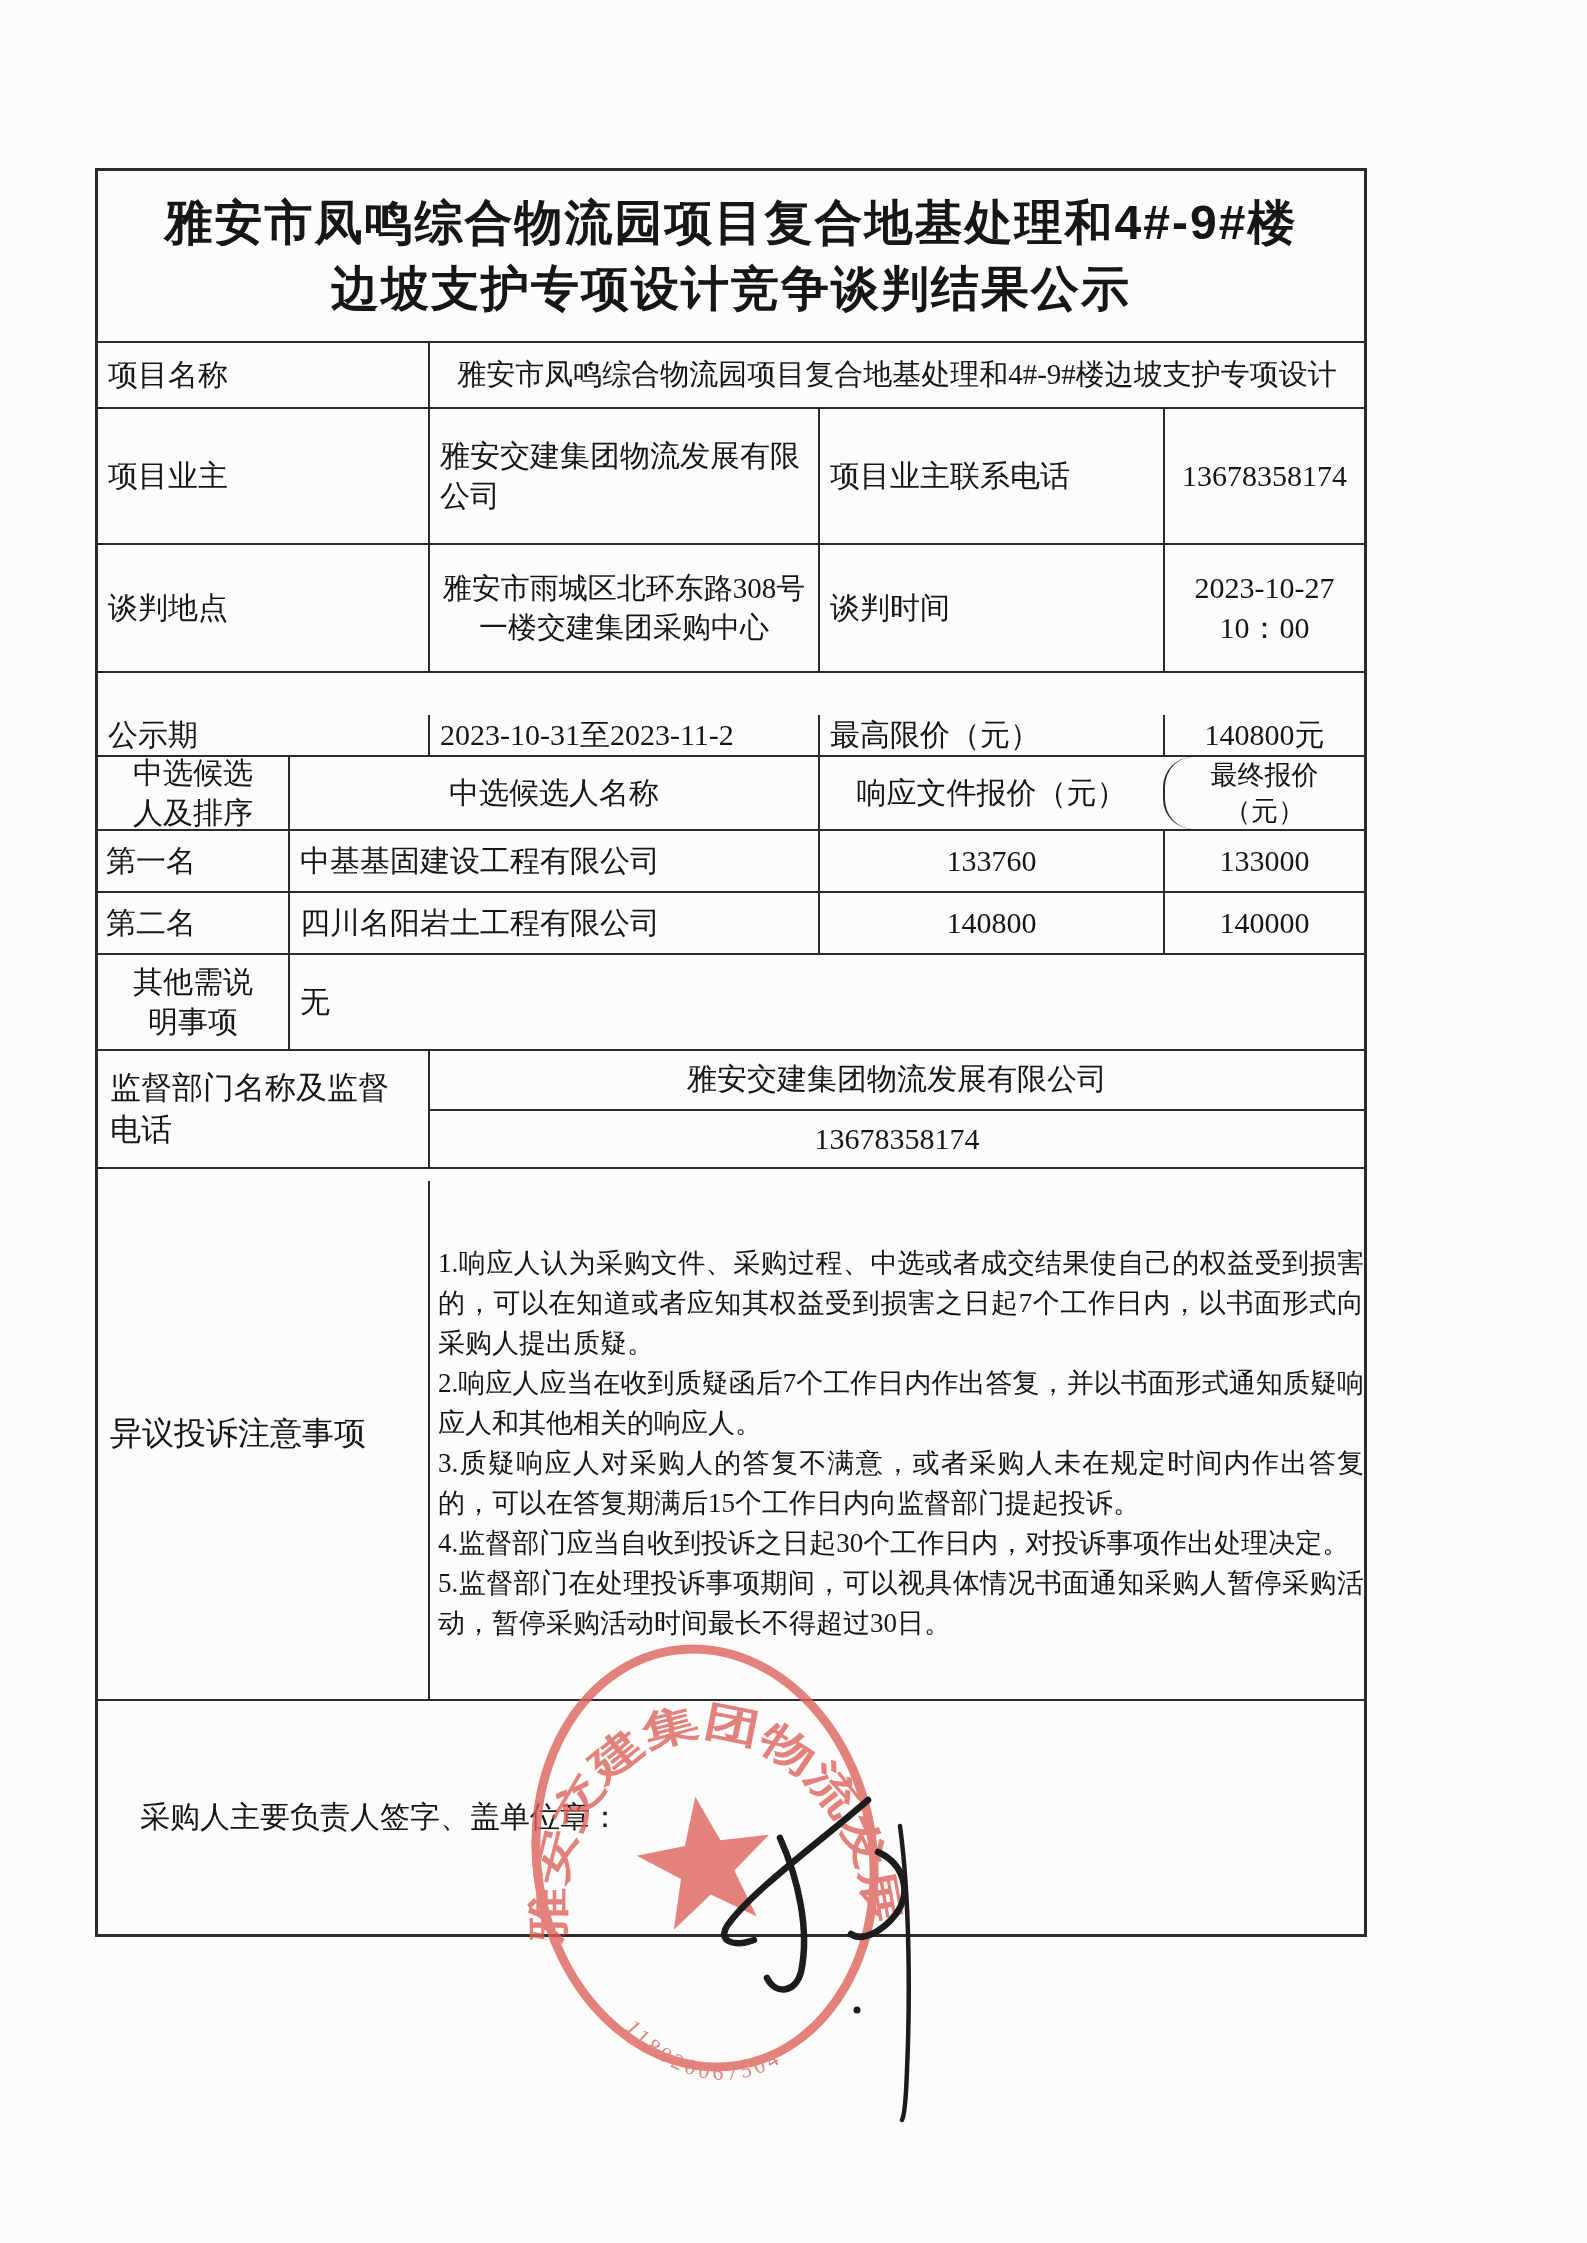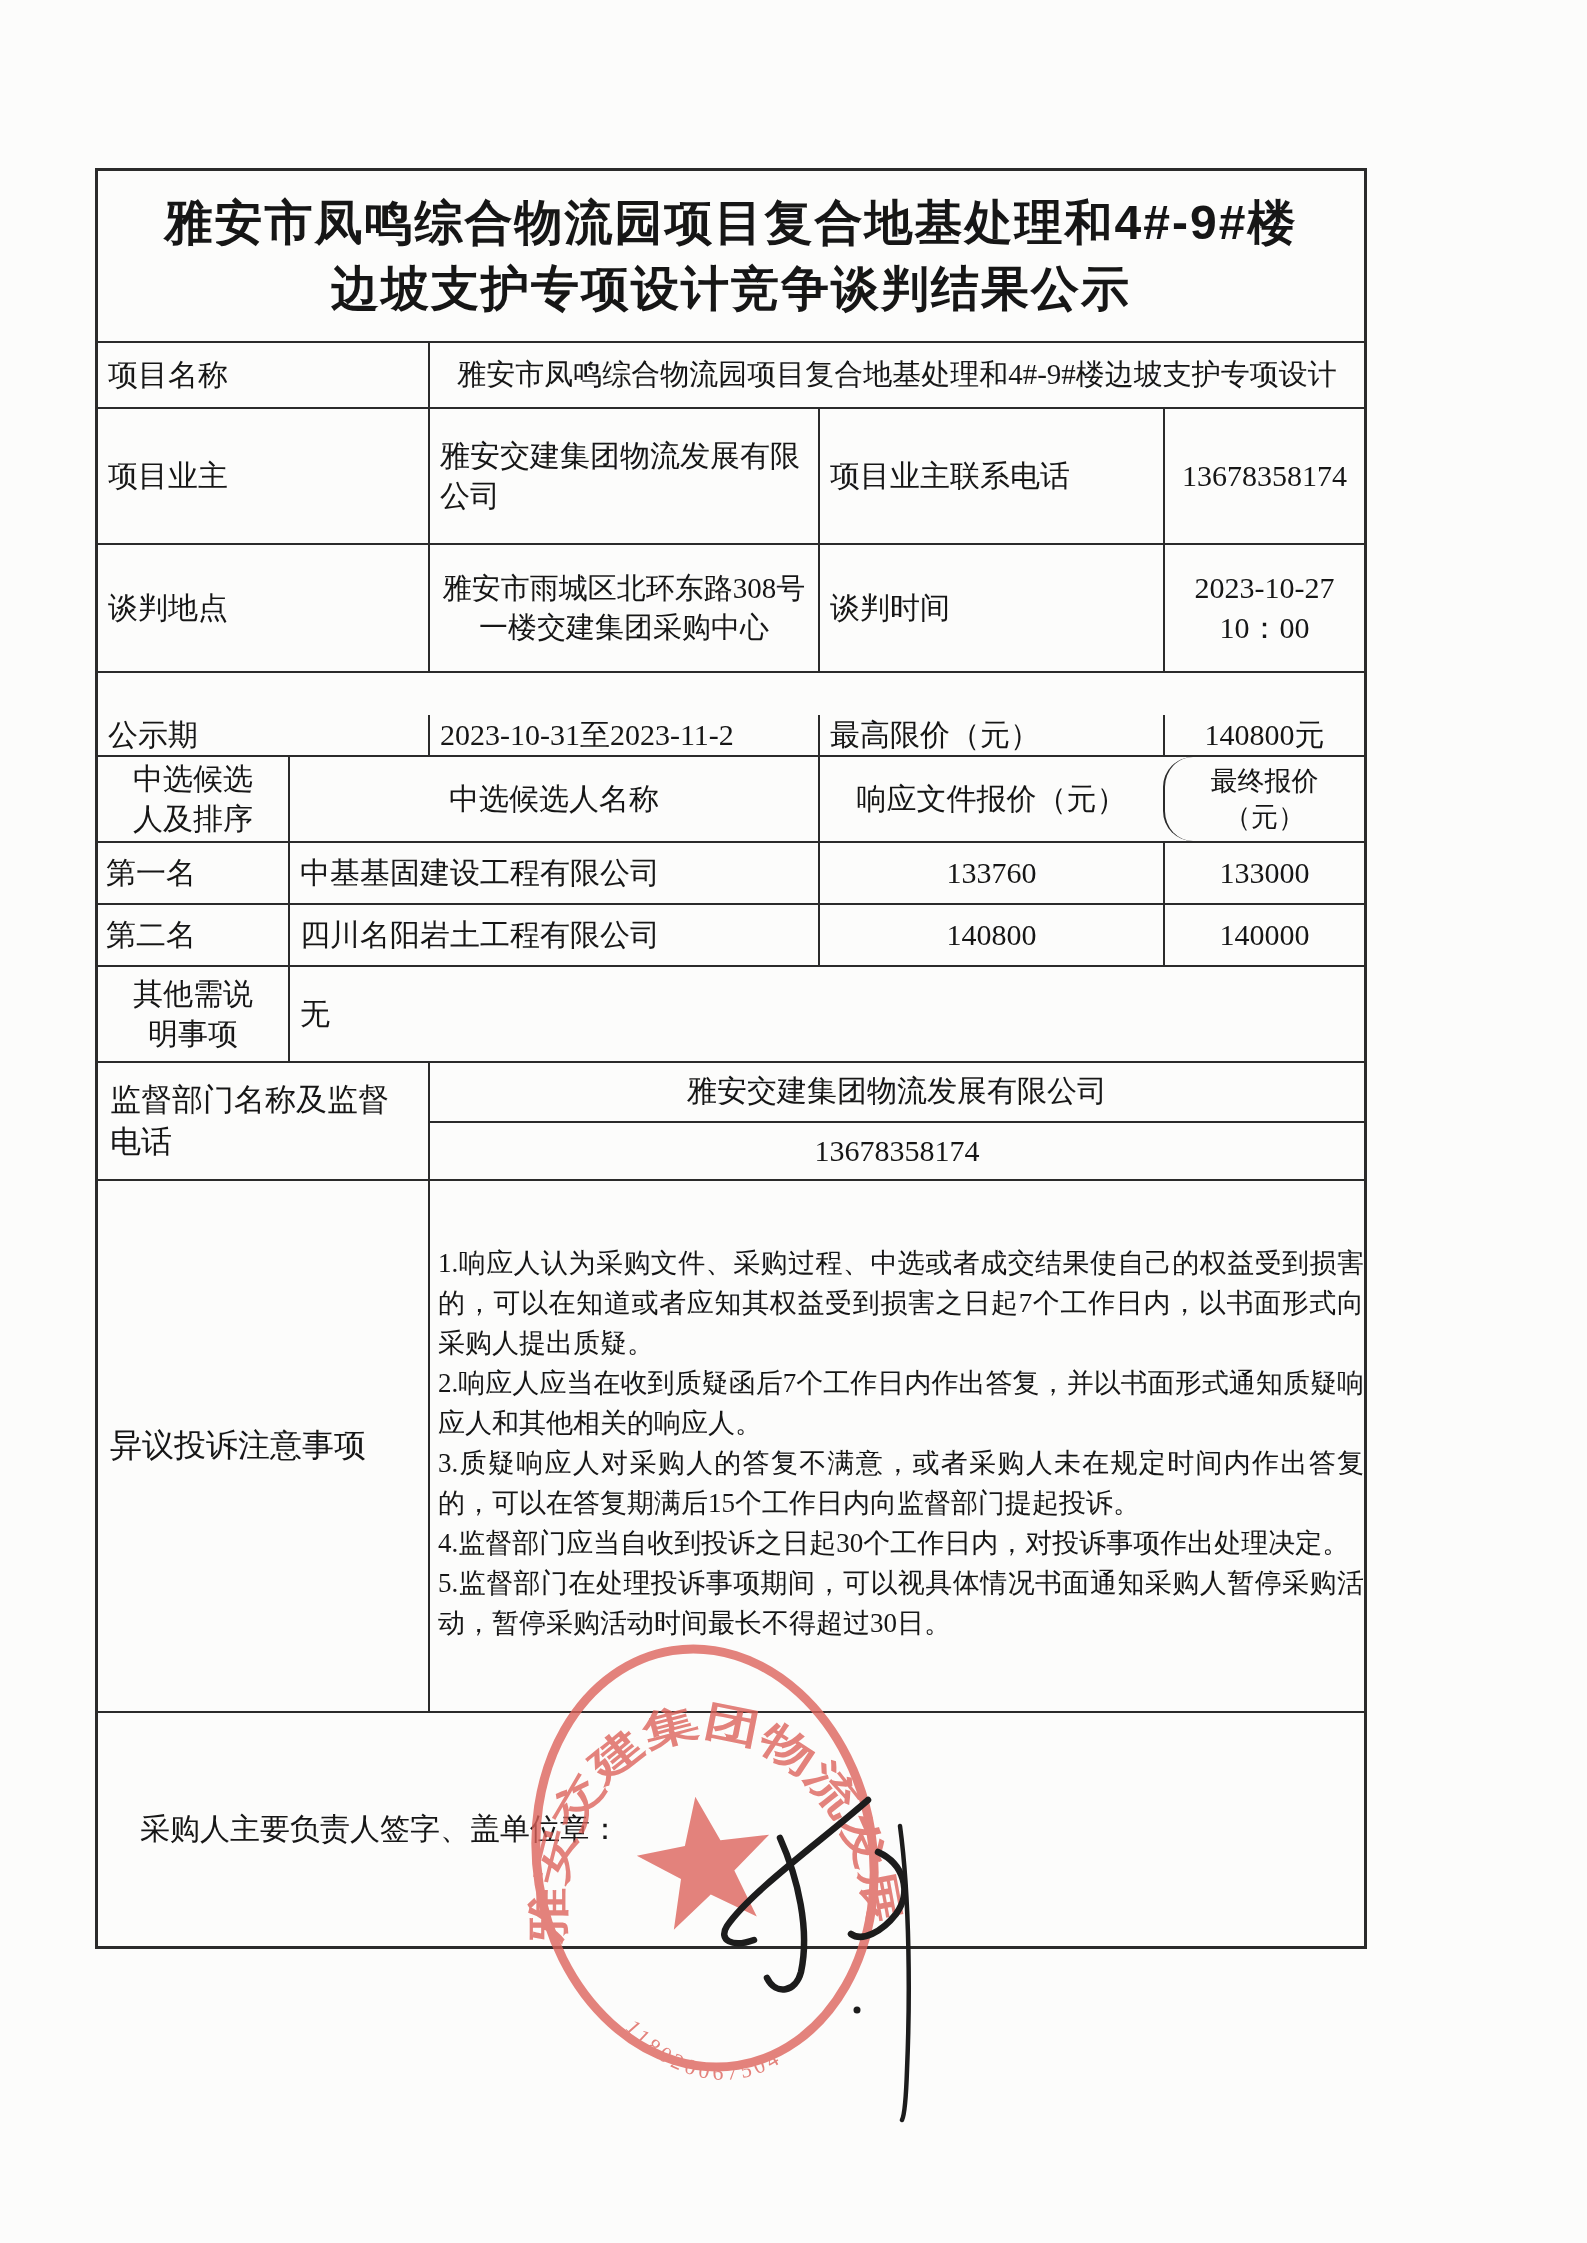--- a/index.html
+++ b/index.html
@@ -35,35 +35,35 @@
   .k2{width:530px;flex:none;}
   .k3{width:345px;flex:none;}
   .k4{flex:1;}
   .narrowpad{padding:0 25px;}
   .title-row{
     height:170px;flex-direction:column;justify-content:center;align-items:center;
     font-family:"Liberation Sans", sans-serif;font-weight:bold;
     font-size:48px;letter-spacing:2px;line-height:1.38;text-align:center;
   }
   .h66{height:66px;} .h136{height:136px;} .h148{height:128px;} .h84{height:84px;align-items:flex-end;}
-  .h98{height:86px;} .h62{height:62px;} .h96{height:96px;}
+  .h98{height:74px;} .h62{height:62px;} .h96{height:96px;}
   .h532{height:532px;} .h235{height:235px;}
   .fs27{font-size:27px;border-radius:30px;}
   .fs29{font-size:29px;white-space:nowrap;}
   .fs31{font-size:31px;}
   .fs32{font-size:32px;}
   .supervise-right{flex:1;display:flex;flex-direction:column;}
   .supervise-right .sub{
     box-sizing:border-box;height:59px;display:flex;align-items:center;
     justify-content:center;font-size:30px;
   }
   .supervise-right .sub + .sub{border-top:2.5px solid #2b2b2b;}
   .complaint-cell{
     flex:1;box-sizing:border-box;border-left:2.5px solid #2b2b2b;
-    padding:62px 0 20px 8px;font-size:27px;line-height:40px;text-align:justify;
+    padding:62px 0 20px 8px;font-size:27px;line-height:40px;text-align:justify;margin-top:12px;
   }
   .sign-row{padding-left:42px;}
   .overlay{position:absolute;left:480px;top:1600px;width:470px;height:560px;pointer-events:none;}
 </style>
 </head>
 <body>
 
 <div class="tbl">
 
   <div class="row">

